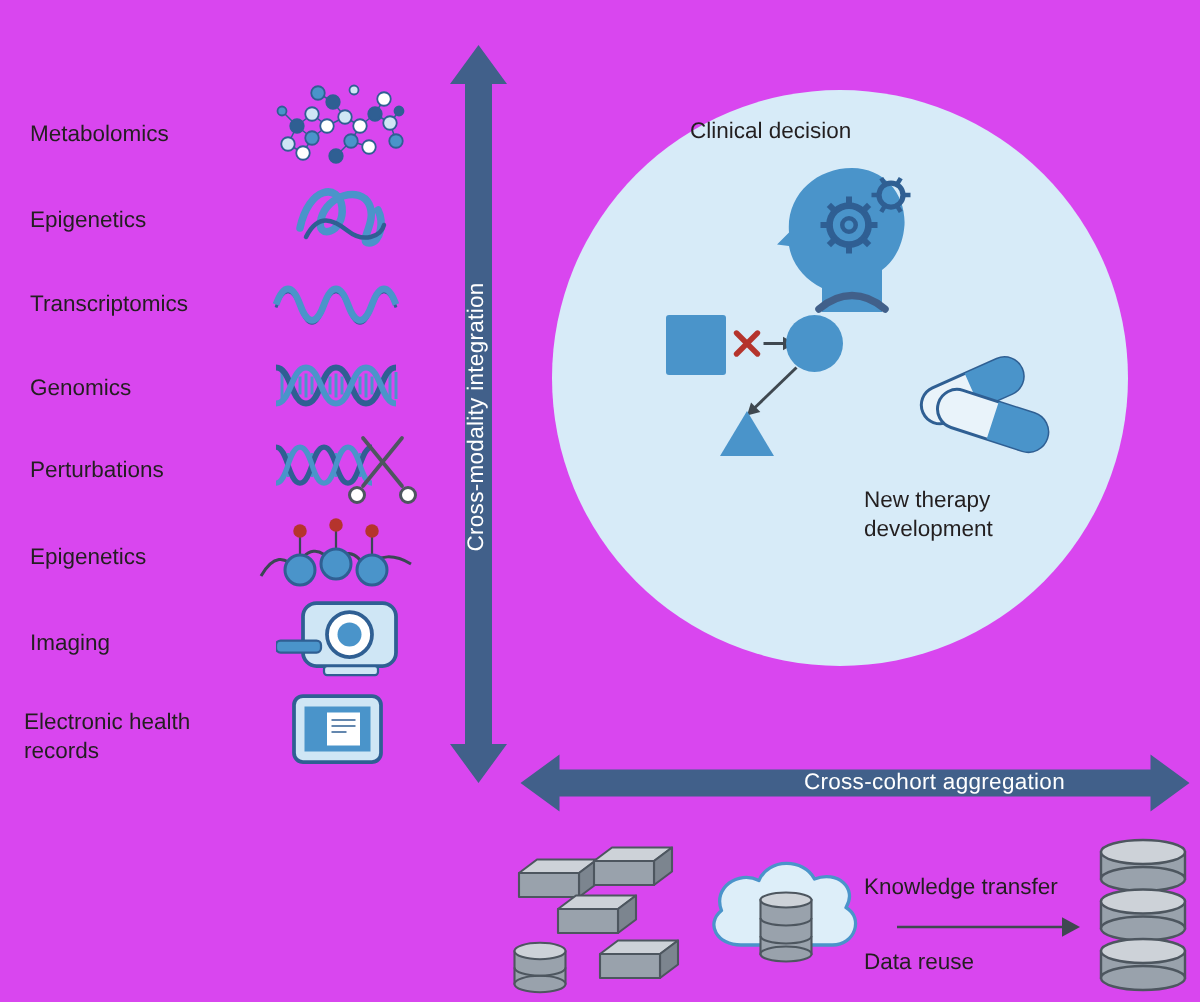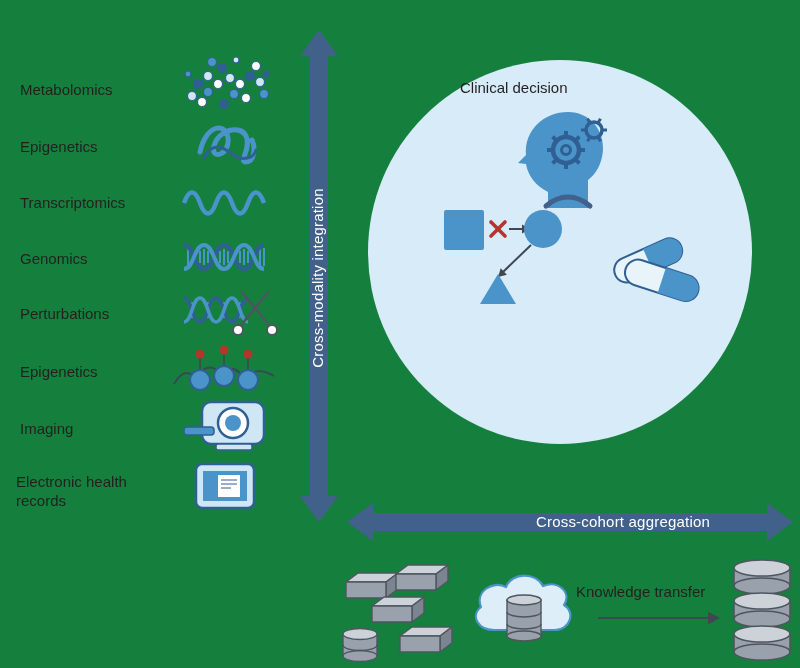--- a/index.html
+++ b/index.html
@@ -1,17 +1,17 @@
 <!DOCTYPE html>
 <html style="--navy: #41608a; --circle-fill: #d7ebf8; --icon-blue: #4a94ca; --icon-dark-blue: #2f5f93; --icon-light-blue: #cfe6f5; --red: #b5342c; --gray: #99a2ac; --gray-light: #cdd2d8; --gray-dark: #7c858f; --outline: #4d565f; --ink: #231f20;"><head>
 <meta charset="utf-8">
 <style>
   html,body{margin:0;padding:0;background:#fff;}
   #canvas{
-    position:relative;width:800px;height:668px;background:#15803d;overflow:hidden;
+    position:relative;width:800px;height:668px;background:#d946ef;overflow:hidden;
     font-family:"Liberation Sans",sans-serif;color:var(--ink,#231f20);
   }
   .abs{position:absolute;}
   .label{position:absolute;font-size:15px;line-height:1.28;color:var(--ink,#231f20);}
   .center{text-align:left;}
   .pre{white-space:pre-line;}
   .axis-label{color:#ffffff;font-size:15px;letter-spacing:0.2px;}
   #circle-bg{
     position:absolute;left:368px;top:60px;width:384px;height:384px;
     border-radius:50%;background:var(--circle-fill,#d7ebf8);
@@ -226,20 +226,22 @@
   <svg class="abs" style="left:600px;top:222px" width="118" height="92">
     <g transform="rotate(-24 48 38)">
       <rect x="12" y="26" width="72" height="25" rx="12.5" fill="#e9f3fa" stroke="var(--icon-dark-blue)" stroke-width="2"></rect>
       <path d="M48,26 h23.5 a12.5 12.5 0 0 1 0 25 H48 Z" fill="var(--icon-blue)"></path>
     </g>
     <g transform="rotate(18 64 58)">
       <rect x="24" y="46" width="76" height="26" rx="13" fill="#e9f3fa" stroke="var(--icon-dark-blue)" stroke-width="2"></rect>
       <path d="M62,46 h25 a13 13 0 0 1 0 26 H62 Z" fill="var(--icon-blue)"></path>
     </g>
   </svg>
+  <div class="label center pre" style="left:576px;top:324px;width:160px">New therapy
+development</div>
 
   <svg class="abs" style="left:338px;top:558px" width="116" height="106">
     <g stroke="var(--outline)" stroke-width="1.4" stroke-linejoin="round">
 
       <rect x="5" y="76" width="34" height="22" fill="var(--gray)"></rect>
       <ellipse cx="22" cy="98" rx="17" ry="5.5" fill="var(--gray)"></ellipse>
       <path d="M5,87 a17,5.5 0 0 0 34,0" fill="none"></path>
       <ellipse cx="22" cy="76" rx="17" ry="5.5" fill="var(--gray-light)"></ellipse>
 
       <g>
@@ -274,20 +276,21 @@
       <path d="M45,64 a17,5 0 0 0 34,0" fill="none"></path>
       <ellipse cx="62" cy="40" rx="17" ry="5" fill="var(--gray-light)"></ellipse>
     </g>
   </svg>
 
   <div class="label center" style="left:576px;top:582px;width:166px">Knowledge transfer</div>
   <svg class="abs" style="left:594px;top:606px" width="130" height="24">
     <line x1="4" y1="12" x2="114" y2="12" stroke="#3f4850" stroke-width="1.8"></line>
     <polygon points="114,5.5 126,12 114,18.5" fill="#3f4850"></polygon>
   </svg>
+  <div class="label center" style="left:576px;top:632px;width:166px">Data reuse</div>
 
   <svg class="abs" style="left:726px;top:556px" width="72" height="106">
     <g stroke="var(--outline)" stroke-width="1.6">
       <rect x="8" y="12" width="56" height="18" fill="var(--gray)"></rect>
       <ellipse cx="36" cy="30" rx="28" ry="8" fill="var(--gray)"></ellipse>
       <ellipse cx="36" cy="12" rx="28" ry="8" fill="var(--gray-light)"></ellipse>
       <rect x="8" y="45" width="56" height="18" fill="var(--gray)"></rect>
       <ellipse cx="36" cy="63" rx="28" ry="8" fill="var(--gray)"></ellipse>
       <ellipse cx="36" cy="45" rx="28" ry="8" fill="var(--gray-light)"></ellipse>
       <rect x="8" y="78" width="56" height="18" fill="var(--gray)"></rect>

